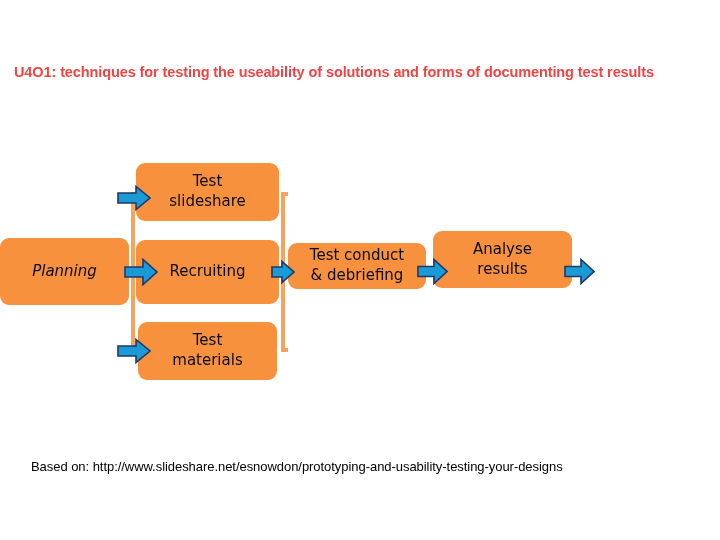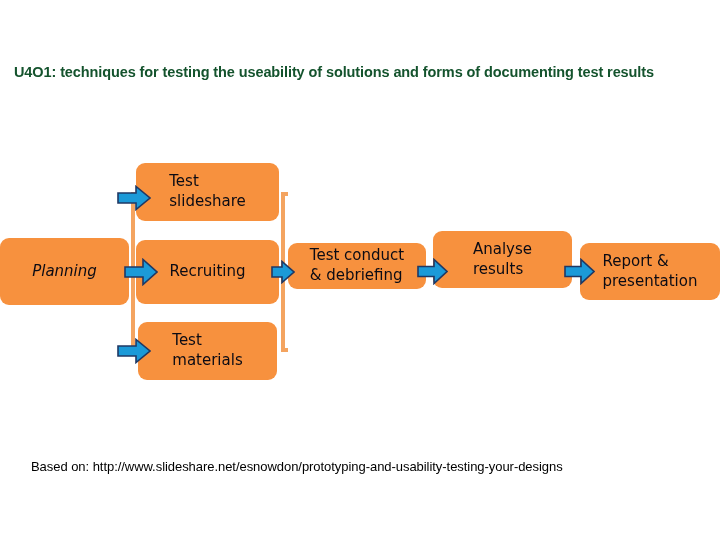--- a/index.html
+++ b/index.html
@@ -18,35 +18,35 @@
 
   
   .slide-title {
     position: absolute;
     left: 14px;
     top: 64px;
     width: 700px;
     font-family: "Liberation Sans", sans-serif;
     font-size: 14.5px;
     font-weight: 600;
-    color: #14532d;
+    color: #ef4444;
     letter-spacing: -0.1px;
     white-space: nowrap;
   }
 
   
   .flow-box {
     position: absolute;
     background: #F7913E;
     border-radius: 9px;
     box-sizing: border-box;
     display: flex;
     align-items: center;
     justify-content: center;
-    text-align: left;
+    text-align: center;
     color: #0b0b14;
     font-family: "DejaVu Sans", sans-serif;
     font-size: 15px;
     line-height: 1.32;
     z-index: 3;
   }
   .flow-box .label { display: block; padding: 0 4px; }
 
   
   .bracket {
@@ -104,23 +104,20 @@
   </div>
 
   <div class="flow-box" style="left:288px; top:243px; width:138px; height:46px;">
     <span class="label"><span>Test conduct</span><br><span>&amp; debriefing</span></span>
   </div>
 
   <div class="flow-box" style="left:433px; top:231px; width:139px; height:57px;">
     <span class="label"><span>Analyse</span><br><span>results</span></span>
   </div>
 
-  <div class="flow-box" style="left:580px; top:243px; width:140px; height:57px;">
-    <span class="label"><span>Report &amp;</span><br><span>presentation</span></span>
-  </div>
 
   <div class="arrow" style="left:117px; top:185px;">
     <svg width="34" height="26" viewBox="0 0 34 26">
       <path d="M1 8 H19 V1.5 L33 13 L19 24.5 V18 H1 Z" fill="#1B9AD8" stroke="#1F3864" stroke-width="1.6" stroke-linejoin="miter"></path>
     </svg>
   </div>
 
   <div class="arrow" style="left:124px; top:258px;">
     <svg width="34" height="28" viewBox="0 0 34 28">
       <path d="M1 9 H19 V1.5 L33 14 L19 26.5 V19 H1 Z" fill="#1B9AD8" stroke="#1F3864" stroke-width="1.6" stroke-linejoin="miter"></path>

